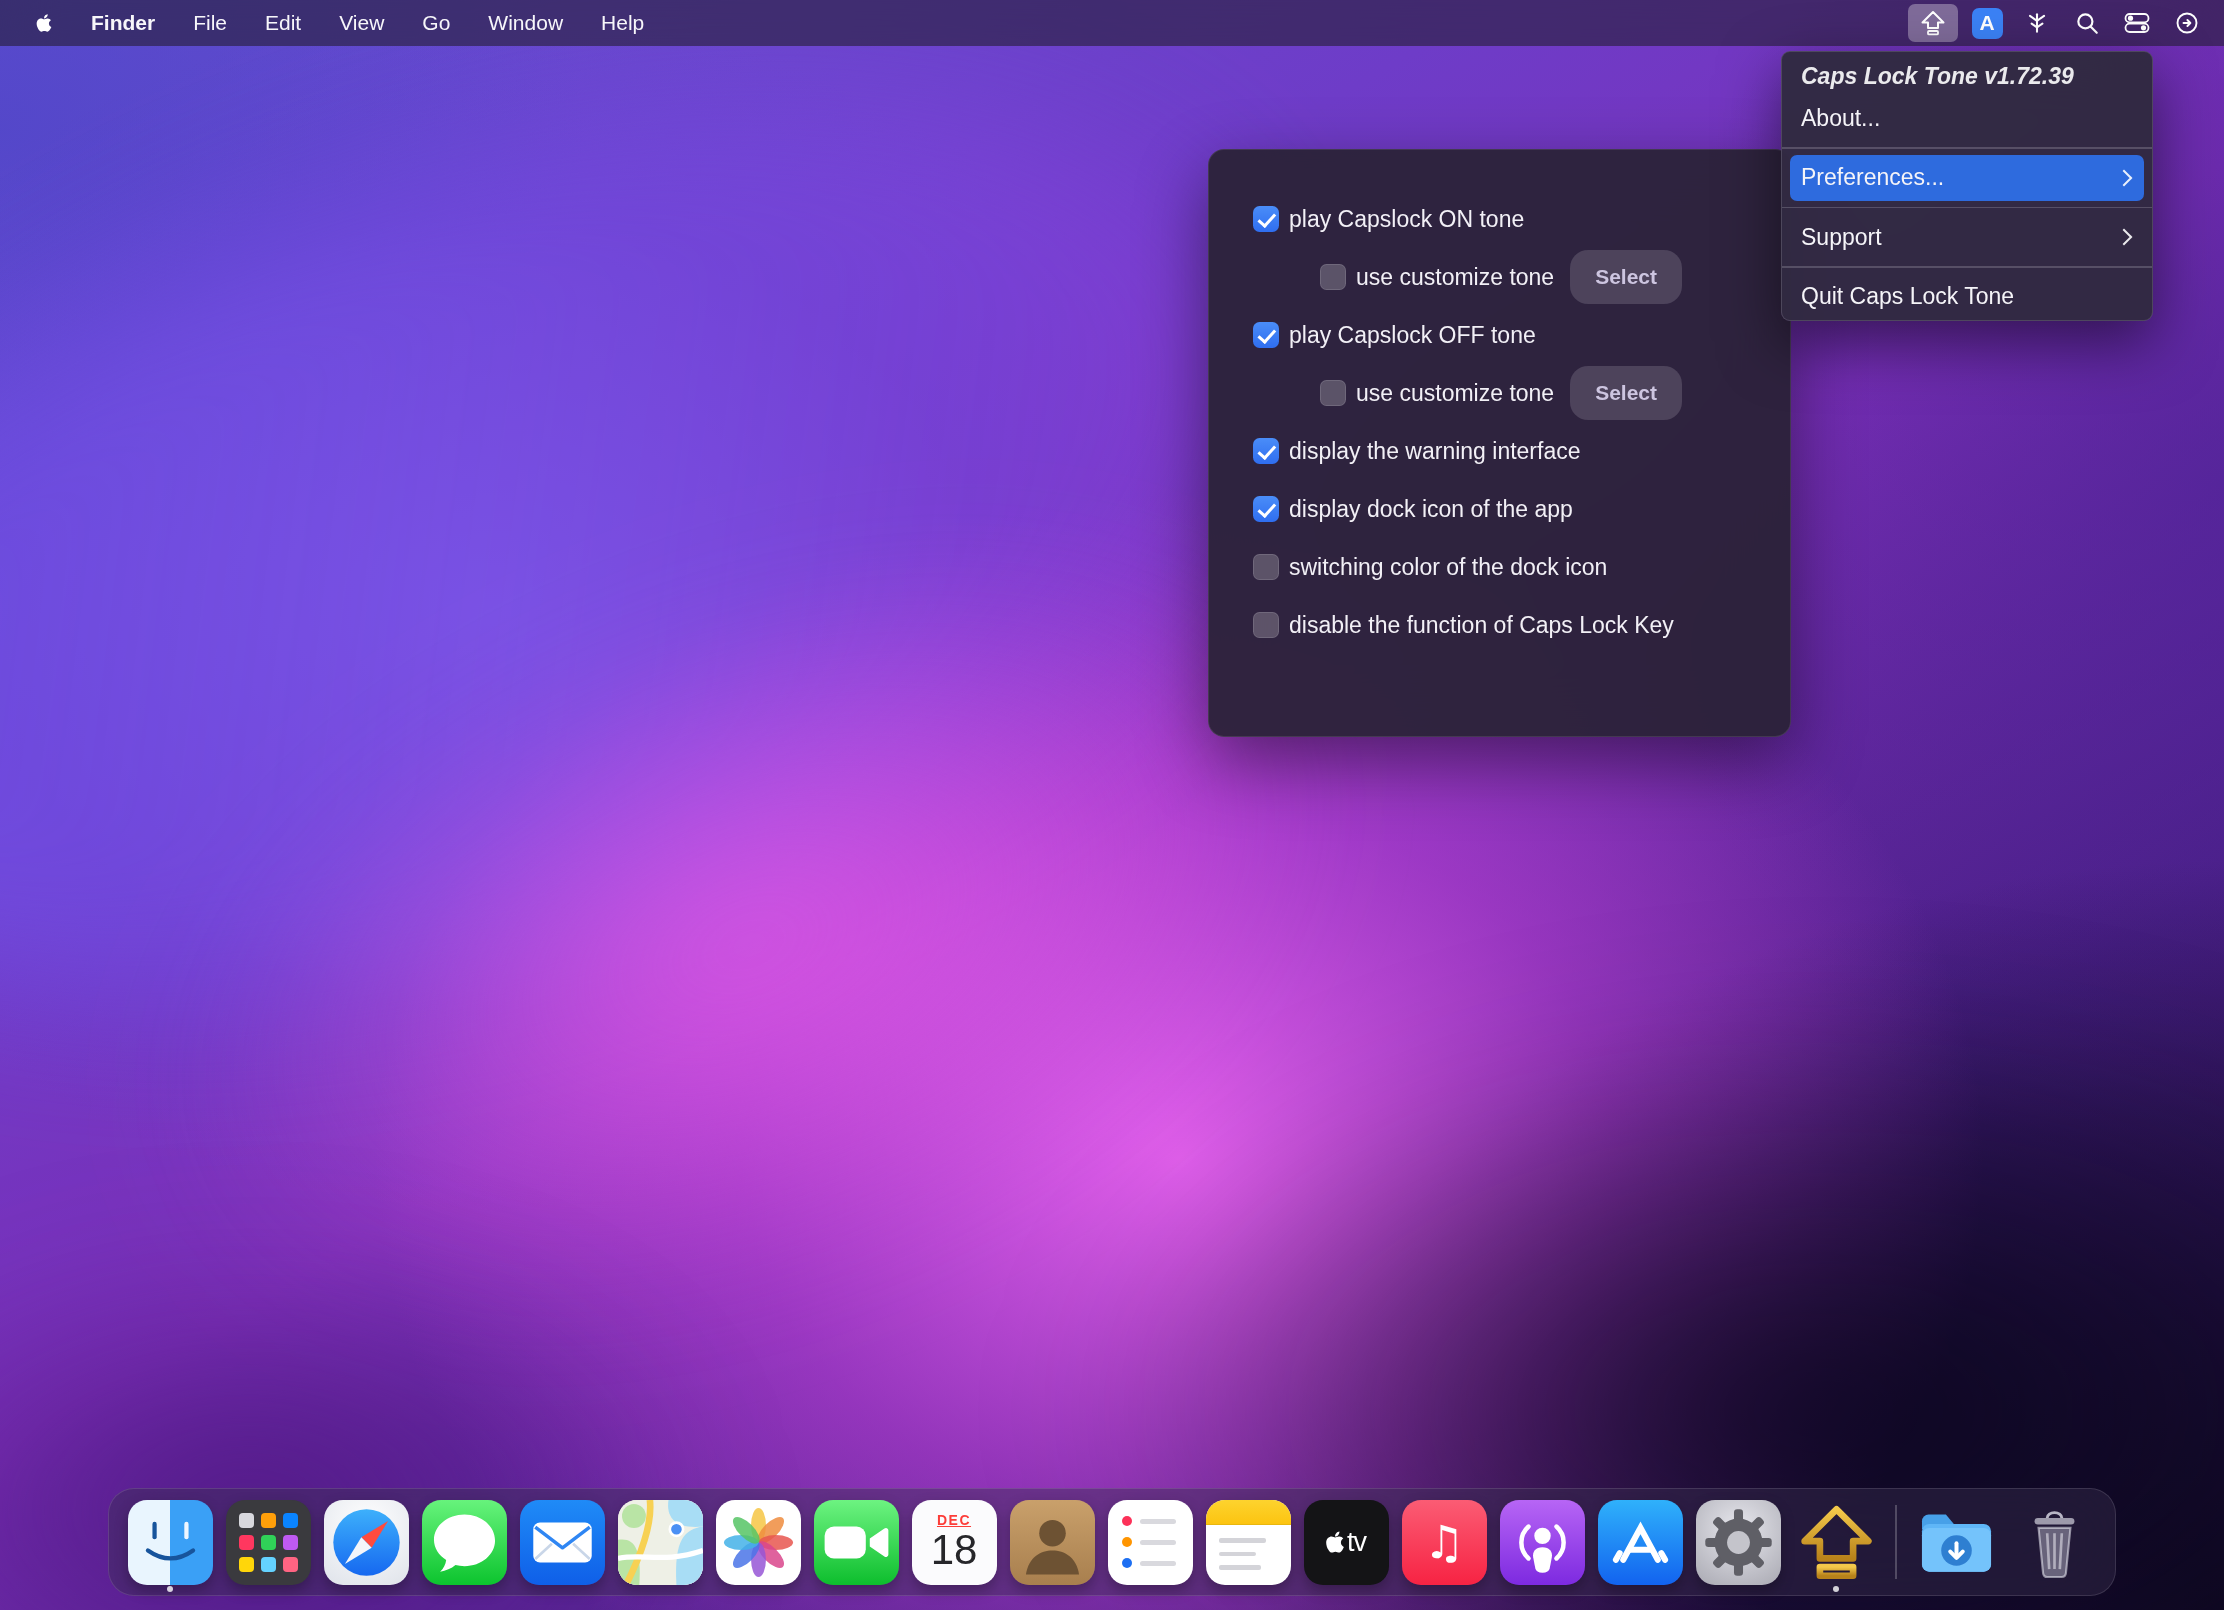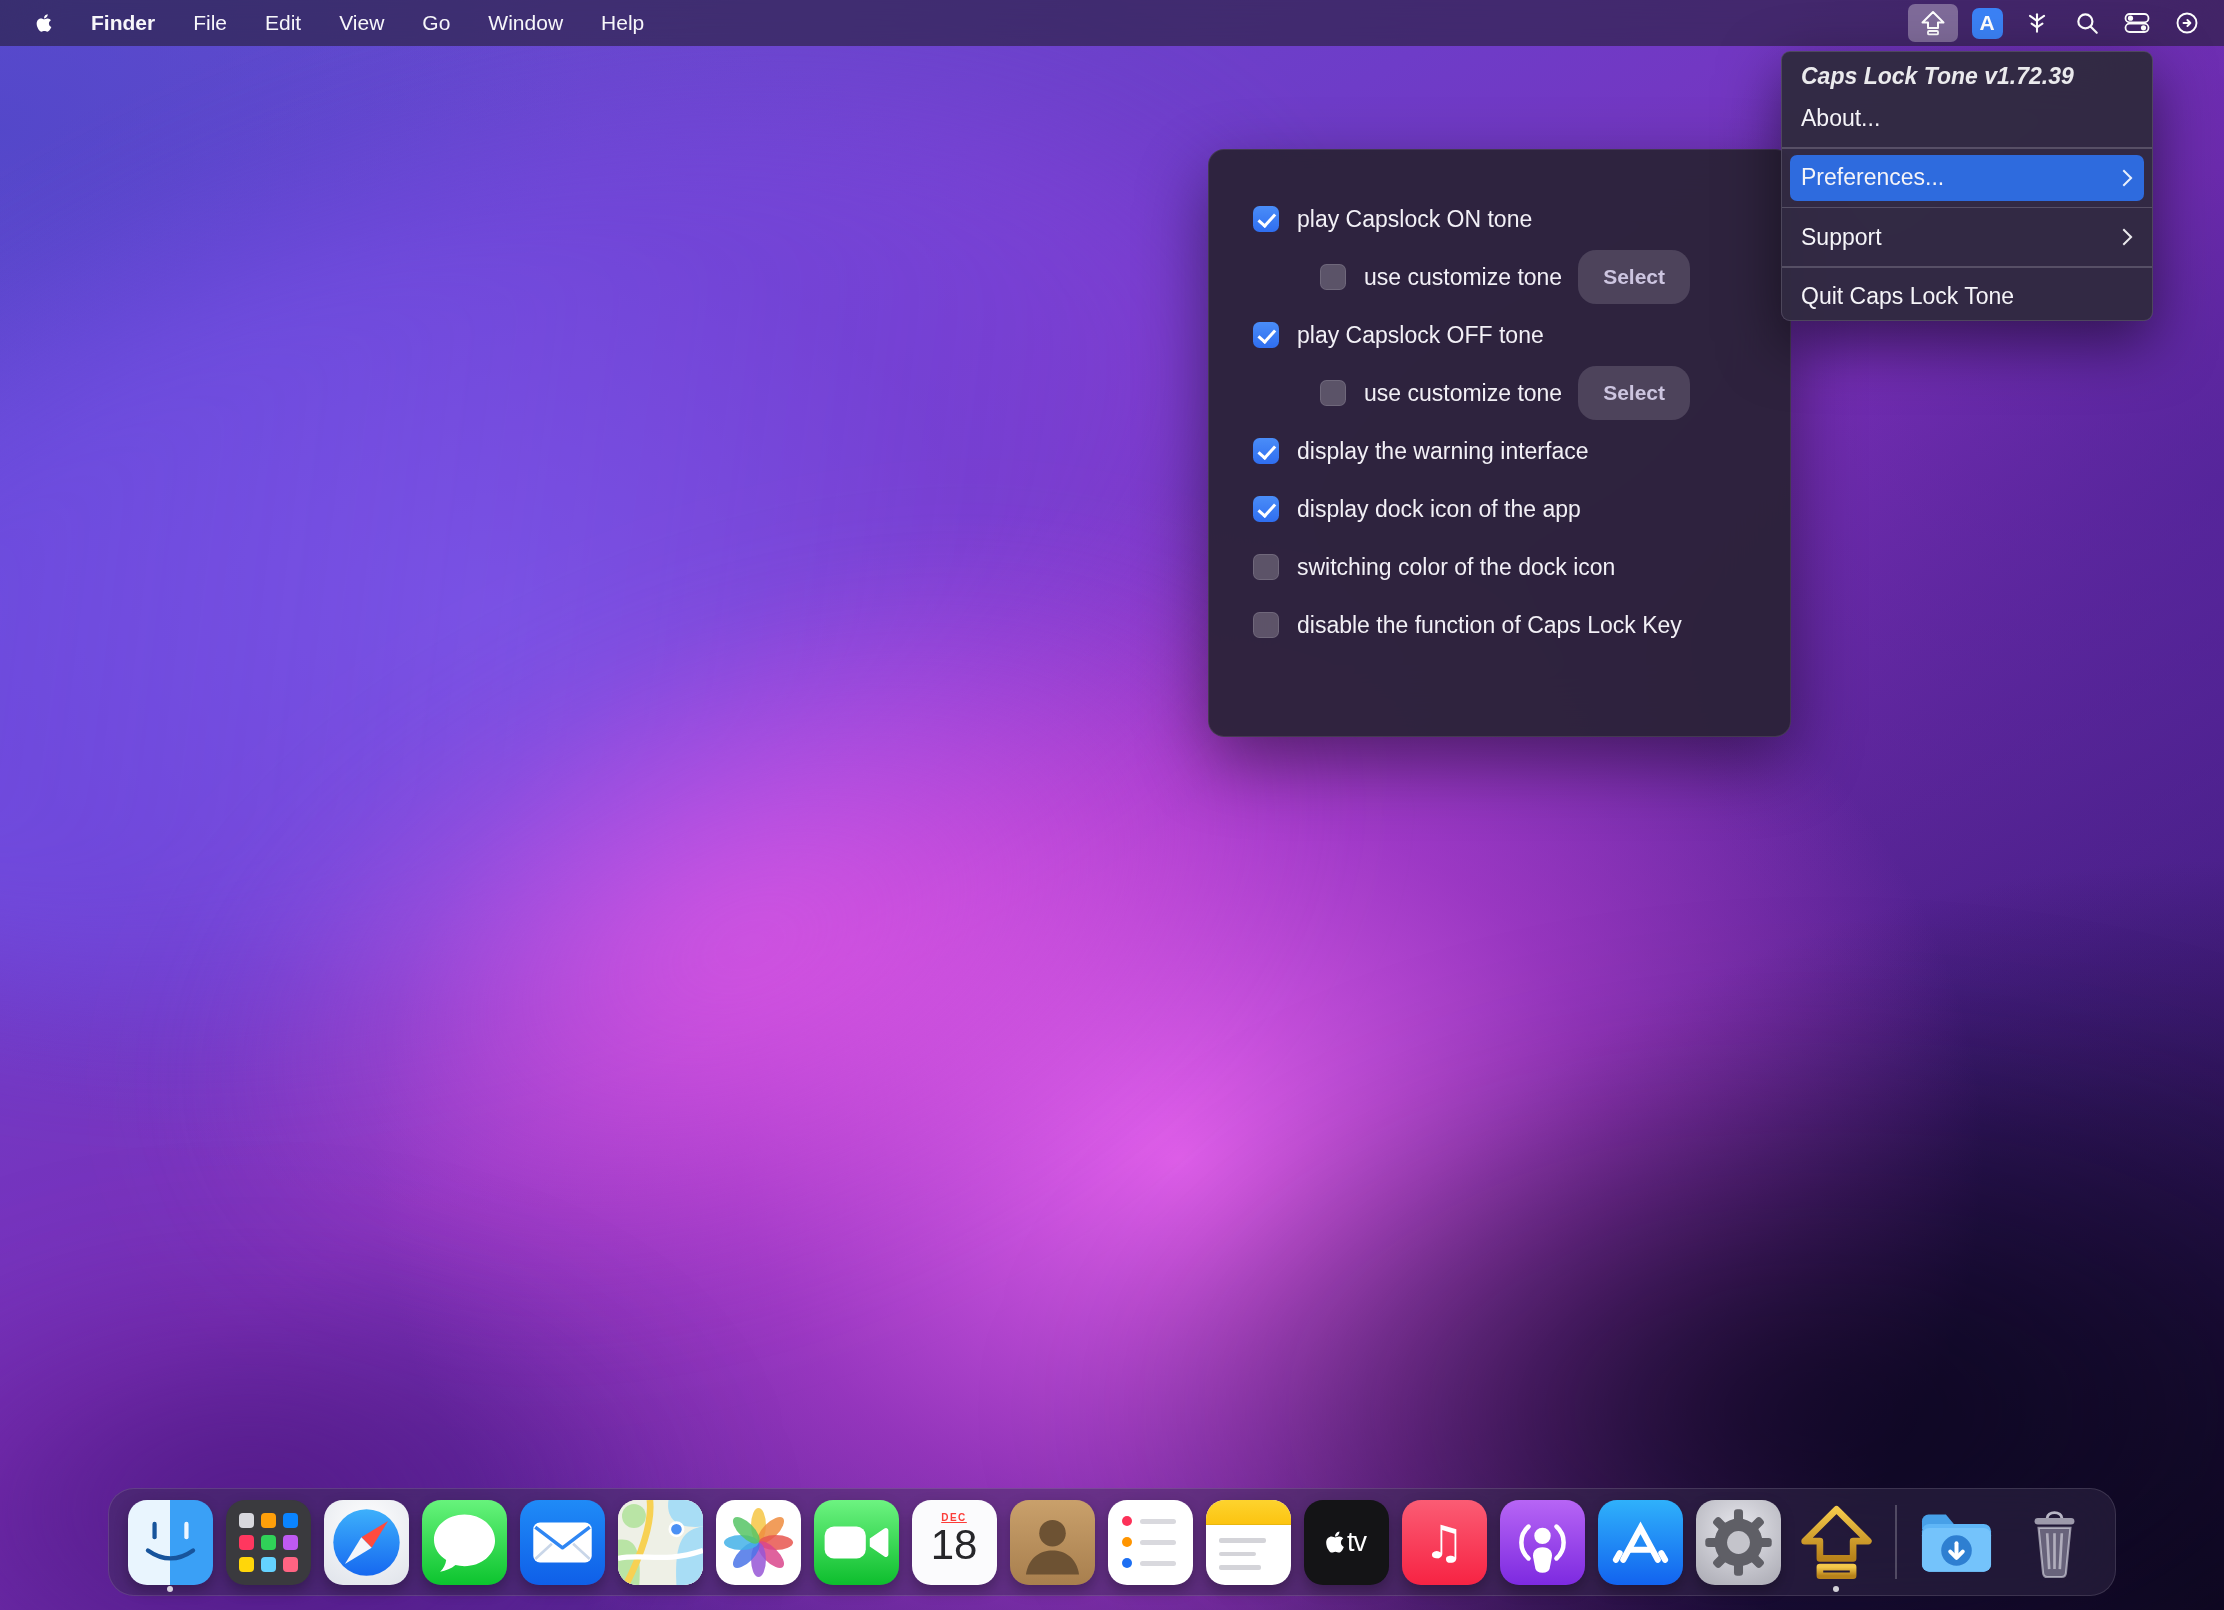--- a/index.html
+++ b/index.html
@@ -60,21 +60,21 @@
     border:1px solid rgba(255,255,255,0.1);border-radius:16px;
     box-shadow:0 26px 70px rgba(0,0,0,0.45);
     padding:40px 0 0 44px;box-sizing:border-box;font-size:23px;color:#f2f0f6;}
   .pref-row{height:58px;display:flex;align-items:center;}
   .pref-row.indent{padding-left:67px;}
   .checkbox{width:26px;height:26px;border-radius:6.5px;flex:0 0 auto;position:relative;
     background:rgba(255,255,255,0.22);box-shadow:inset 0 0 0 1px rgba(255,255,255,0.12);}
   .checkbox.checked{background:linear-gradient(180deg,#4a8df8,#2f6ef0);box-shadow:none;}
   .checkbox.checked::after{content:"";position:absolute;left:8.5px;top:3.5px;width:7px;height:13.5px;
     border-right:3px solid #fff;border-bottom:3px solid #fff;transform:rotate(42deg);}
-  .pref-label{font-weight:500;margin-left:18px;white-space:nowrap;}
+  .pref-label{font-weight:500;margin-left:10px;white-space:nowrap;}
   .select-btn{margin-left:16px;padding:15px 25px;border-radius:18px;
     background:rgba(255,255,255,0.15);color:#cdc5e0;font-size:21px;font-weight:600;}
 
   
   .dock{position:absolute;left:50%;transform:translateX(-50%);bottom:14px;height:106px;z-index:10;
     display:flex;align-items:center;padding:0 12px;
     background:rgba(58,48,78,0.42);border:1px solid rgba(255,255,255,0.12);
     border-radius:26px;backdrop-filter:blur(40px);}
   .dock-item{width:86px;height:106px;margin:0 6px;position:relative;
     display:flex;align-items:center;justify-content:center;}
@@ -88,21 +88,21 @@
   .icon-launchpad{background:#3a3a3e;display:flex;align-items:center;justify-content:center;}
   .lp-grid{display:grid;grid-template-columns:repeat(3,15px);gap:7px;}
   .lp-grid span{width:15px;height:15px;border-radius:4px;display:block;}
   .icon-safari{background:radial-gradient(circle at 50% 30%,#ffffff,#dfe3ea);}
   .icon-messages{background:linear-gradient(180deg,#67f37c 0%,#0cc42e 100%);}
   .icon-mail{background:linear-gradient(180deg,#1f8bf7 0%,#0f5fe8 100%);}
   .icon-maps{background:#eef0e6;}
   .icon-photos{background:#ffffff;}
   .icon-facetime{background:linear-gradient(180deg,#6df381 0%,#0dbe2d 100%);}
   .icon-calendar{background:#fbfbfd;display:flex;flex-direction:column;align-items:center;}
-  .cal-month{color:#fc3d39;font-size:10px;font-weight:700;letter-spacing:1.5px;margin-top:12px;text-decoration:underline;}
+  .cal-month{color:#fc3d39;font-size:14px;font-weight:700;letter-spacing:1.5px;margin-top:12px;text-decoration:underline;}
   .cal-day{color:#26262a;font-size:42px;font-weight:300;line-height:1.05;}
   .icon-contacts{background:linear-gradient(180deg,#c9a06b,#a87f4e);}
   .icon-reminders{background:#fff;display:flex;flex-direction:column;justify-content:center;gap:11px;padding-left:14px;box-sizing:border-box;}
   .rem-row{display:flex;align-items:center;gap:8px;}
   .rem-dot{width:10px;height:10px;border-radius:50%;display:block;}
   .rem-line{width:36px;height:5px;border-radius:3px;background:#d9d9de;display:block;}
   .icon-notes{background:#fff;display:flex;flex-direction:column;}
   .notes-top{height:24px;background:linear-gradient(180deg,#fdd32e,#fcc411);border-bottom:1px solid #e8b70f;margin-bottom:9px;}
   .notes-line{height:4.5px;background:#d4d4d9;border-radius:2px;margin:4.5px 0 4.5px 13px;}
   .icon-appletv{background:#141416;display:flex;align-items:center;justify-content:center;text-align:right;}

